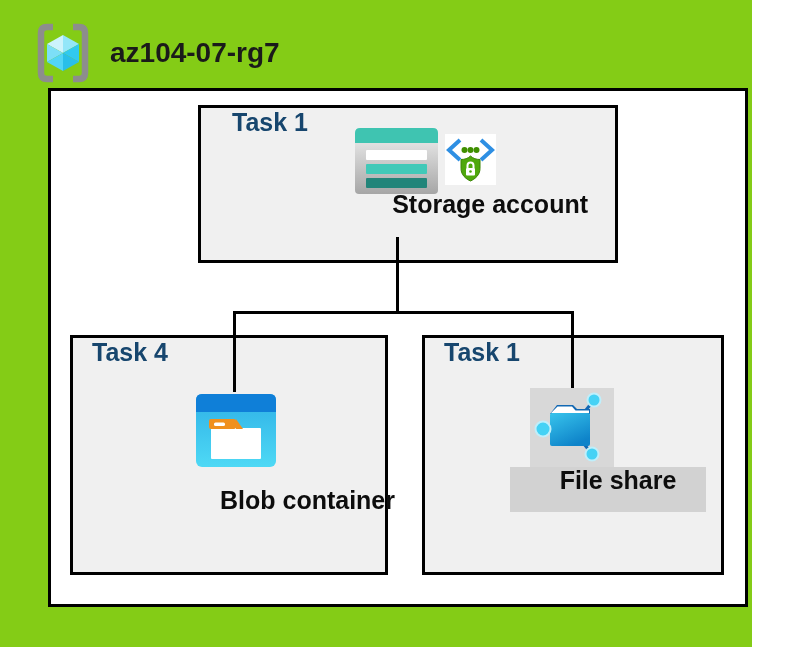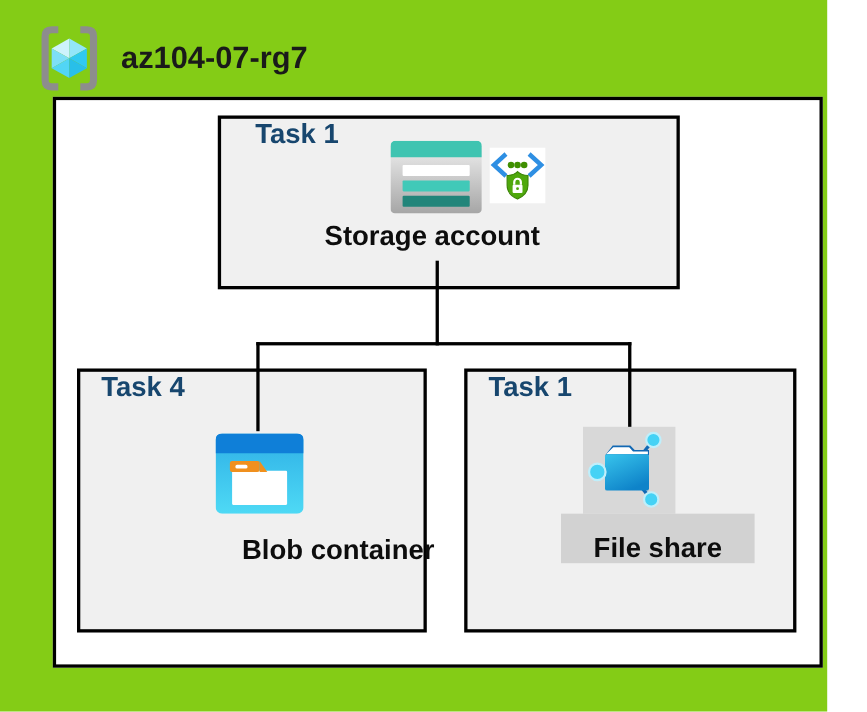--- a/index.html
+++ b/index.html
@@ -22,35 +22,35 @@
   #task3{left:422px;top:335px;width:302px;height:240px;}
   .task-label{
     font-size:25px;font-weight:700;color:#17466e;line-height:1;
   }
   #task1-label{left:232px;top:110px;}
   #task2-label{left:92px;top:340px;}
   #task3-label{left:444px;top:340px;}
   .res-label{
     font-size:25px;font-weight:700;color:#0d0d0d;text-align:center;line-height:1.1;
   }
-  #storage-label{left:198px;top:202px;width:390px;}
+  #storage-label{left:198px;top:191px;width:390px;text-align:right;}
   #blob-label{left:75px;top:487px;width:320px;text-align:right;}
   .line{background:#000;}
   #line-v1{left:396px;top:237px;width:3px;height:77px;}
   #line-h{left:233px;top:311px;width:341px;height:3px;}
   #line-v2{left:233px;top:311px;width:3px;height:81px;}
   #line-v3{left:571px;top:311px;width:3px;height:79px;}
   #storage-icon{left:355px;top:128px;}
   #sas-icon{left:445px;top:134px;}
   #blob-icon{left:196px;top:394px;}
   #fileshare-plate{left:530px;top:388px;width:84px;height:79px;background:#d8d8d8;}
   #fileshare-icon{left:534px;top:390px;}
   #fileshare-labelbg{
     left:510px;top:467px;width:176px;height:45px;background:#d2d2d2;
-    display:flex;align-items:flex-end;justify-content:center;
+    display:flex;align-items:flex-start;justify-content:center;padding-left:20px;
   }
   #fileshare-labelbg .res-label{position:static;}
 </style>
 </head>
 <body>
 
 <div class="stage">
 
   <svg class="abs" id="rg-icon" style="left:34px;top:22px" width="58" height="62" viewBox="0 0 58 62">
     <path d="M19 5 H13 Q7 5 7 11 V51 Q7 57 13 57 H19" fill="none" stroke="#8d8d8d" stroke-width="6.5"></path>

